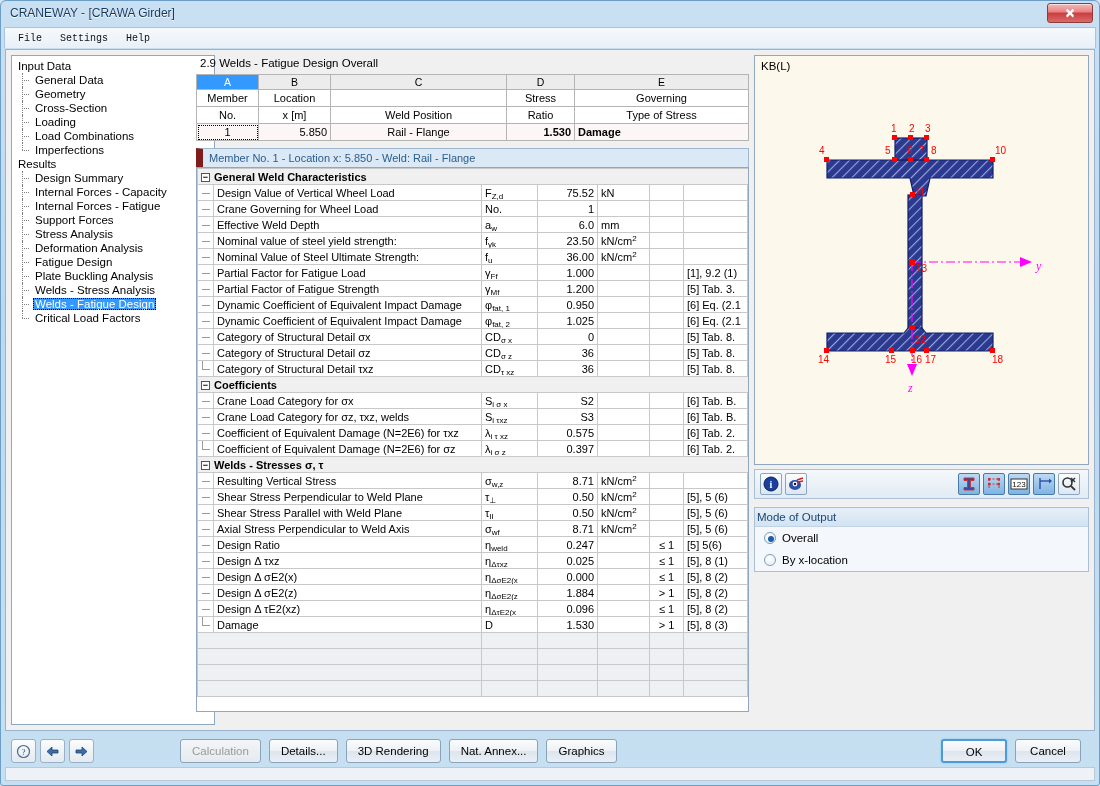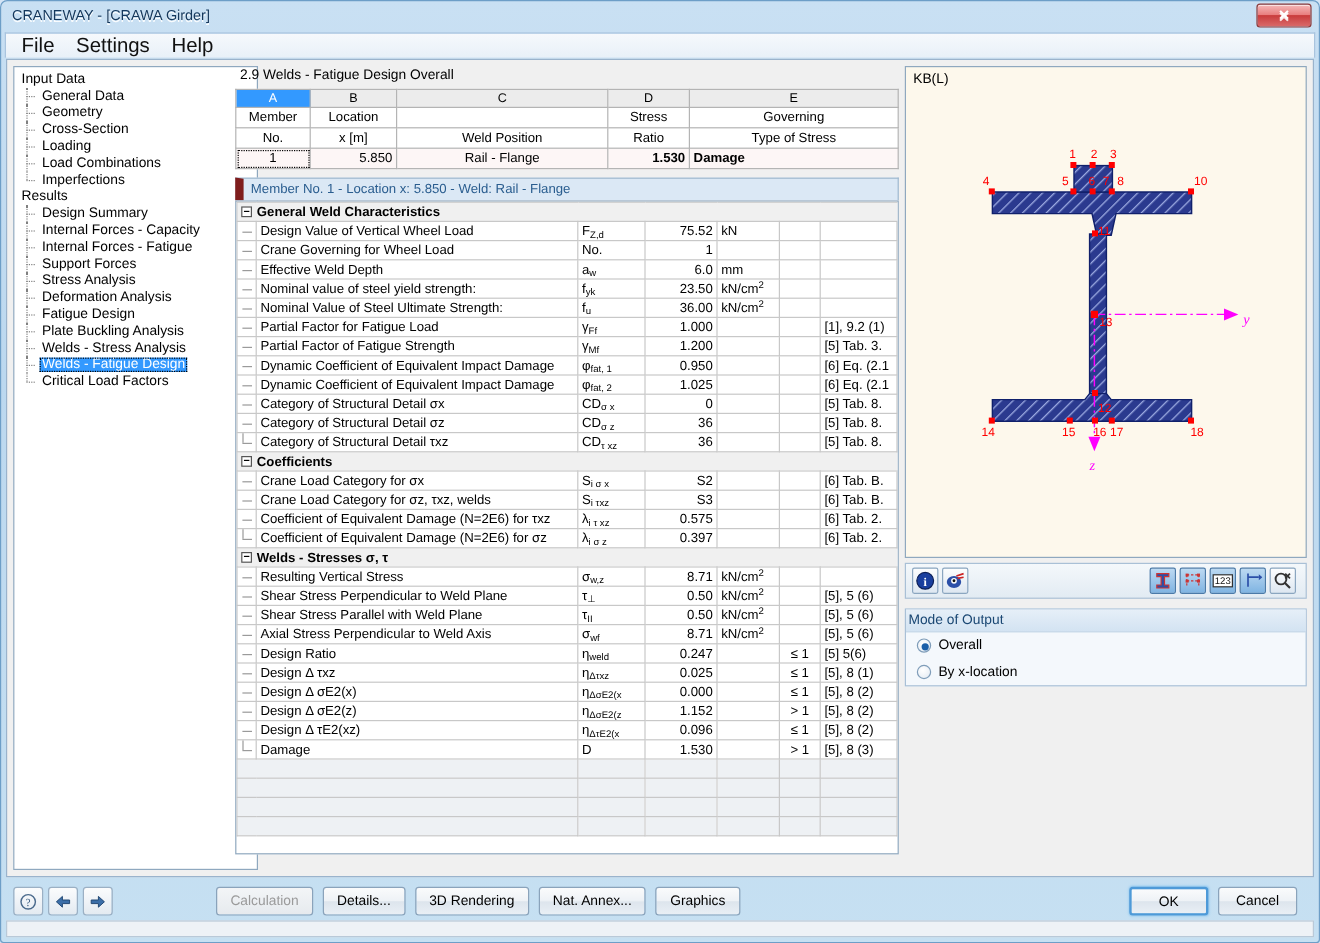--- a/index.html
+++ b/index.html
@@ -37,21 +37,21 @@
     cursor:pointer;
   }
 
   
   #menubar {
     margin:0 3px; height:21px;
     background:linear-gradient(to bottom,#f6f9fc,#e8f0f8);
     border:1px solid #a9c4de; border-bottom:none;
     display:flex; align-items:center; padding-left:4px;
   }
-  .menu-item { padding:2px 9px; color:#111; font-size:17px; cursor:pointer; }
+  .menu-item { padding:2px 9px; color:#111; font-size:10px; cursor:pointer;font-family:Liberation Mono, monospace; }
 
   
   #client {
     position:absolute; left:4px; top:48px; right:4px; bottom:54px;
     background:#f0f0f0;
     border:1px solid #9ab3cc;
   }
 
   
   #sidebar {
@@ -539,21 +539,21 @@
                 <td>η<sub>ΔσE2(x</sub></td>
                 <td class="num">0.000</td>
                 <td></td>
                 <td class="ctr">≤ 1</td>
                 <td>[5], 8 (2)</td>
               </tr>
               <tr>
                 <td class="tick"></td>
                 <td class="lbl">Design  Δ σE2(z)</td>
                 <td>η<sub>ΔσE2(z</sub></td>
-                <td class="num">1.152</td>
+                <td class="num">1.884</td>
                 <td></td>
                 <td class="red">&gt; 1</td>
                 <td>[5], 8 (2)</td>
               </tr>
               <tr>
                 <td class="tick"></td>
                 <td class="lbl">Design  Δ τE2(xz)</td>
                 <td>η<sub>ΔτE2(x</sub></td>
                 <td class="num">0.096</td>
                 <td></td>

